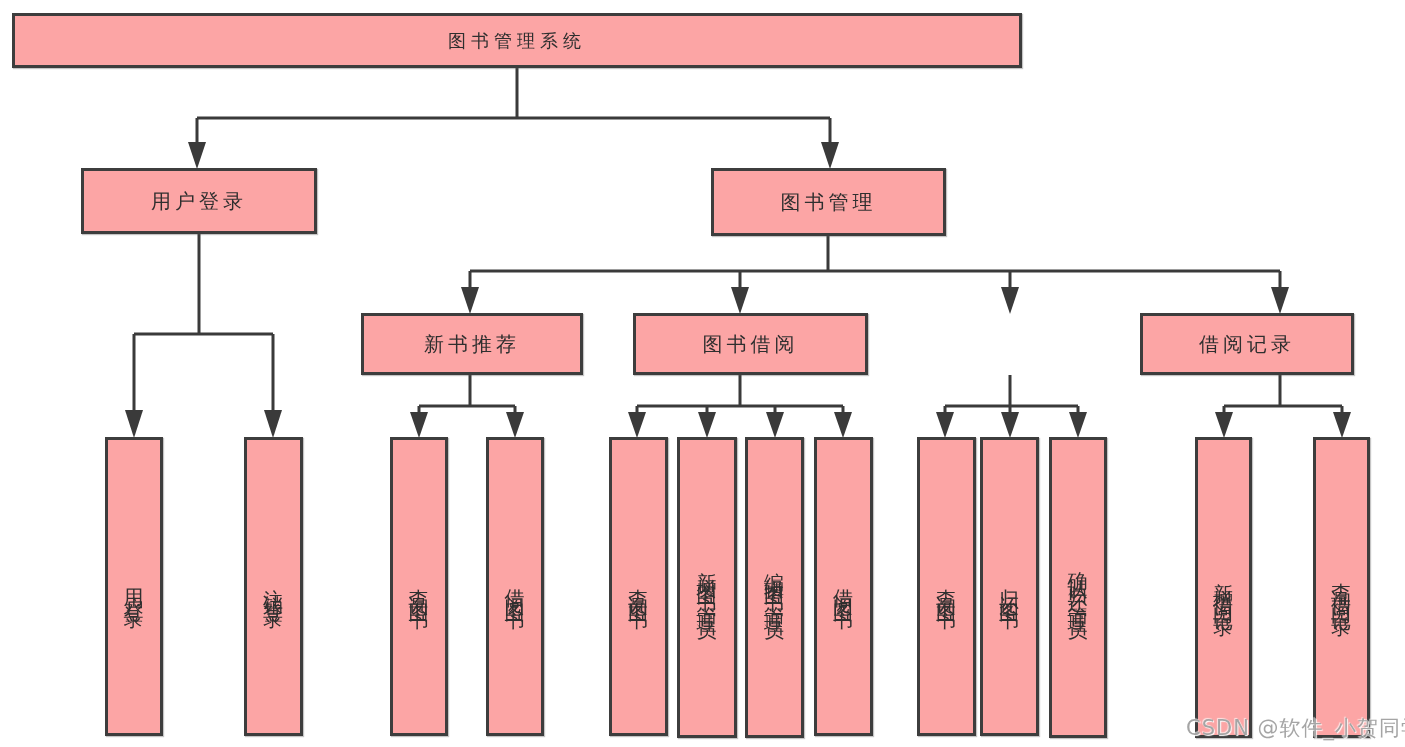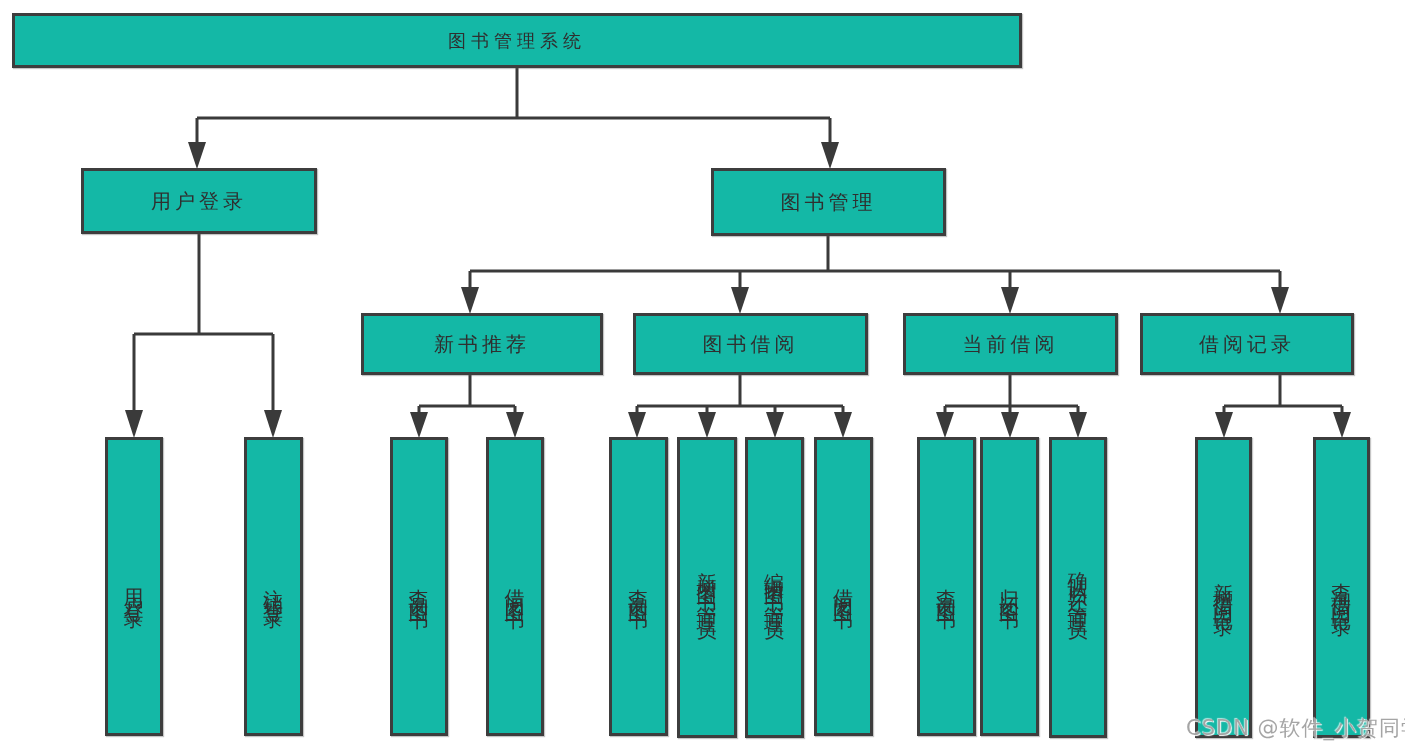--- a/index.html
+++ b/index.html
@@ -11,21 +11,21 @@
   }
   html,body{margin:0;padding:0;background:var(--bg-color);}
   .canvas{
     position:relative;width:1405px;height:747px;background:var(--bg-color);
     font-family:"DejaVu Sans","Liberation Sans",sans-serif;overflow:hidden;
   }
   .conn-layer{position:absolute;left:0;top:0;width:1405px;height:747px;}
   .conn{stroke:var(--line-color);stroke-width:3;fill:none;}
   .arrow{fill:var(--line-color);stroke:none;}
   .node{
-    position:absolute;box-sizing:border-box;background:#14b8a6;
+    position:absolute;box-sizing:border-box;background:#fca5a5;
     border:3px solid var(--border-color);
     display:flex;align-items:center;justify-content:center;
     color:var(--text-color);
     box-shadow:1px 1px 1px rgba(90,90,90,0.35);
     z-index:2;
   }
   .h-node{font-size:20px;letter-spacing:4px;white-space:nowrap;}
   .root-node{font-size:18px;letter-spacing:5px;}
   .v-node{
     writing-mode:vertical-rl;text-orientation:mixed;
@@ -97,28 +97,25 @@
     <span>图书管理系统</span>
   </div>
 
   <div class="node h-node" style="left:81px;top:168px;width:236px;height:66px;">
     <span>用户登录</span>
   </div>
   <div class="node h-node" style="left:711px;top:168px;width:235px;height:68px;">
     <span>图书管理</span>
   </div>
 
-  <div class="node h-node" style="left:361px;top:313px;width:242px;height:62px;">
+  <div class="node h-node" style="left:361px;top:313px;width:222px;height:62px;">
     <span>新书推荐</span>
   </div>
   <div class="node h-node" style="left:633px;top:313px;width:235px;height:62px;">
     <span>图书借阅</span>
-  </div>
-  <div class="node h-node" style="left:903px;top:313px;width:215px;height:62px;">
-    <span>当前借阅</span>
   </div>
   <div class="node h-node" style="left:1140px;top:313px;width:214px;height:62px;">
     <span>借阅记录</span>
   </div>
 
   <div class="node v-node" style="left:105px;top:437px;width:58px;height:299px;">
     <span>用户登录</span>
   </div>
   <div class="node v-node" style="left:244px;top:437px;width:59px;height:299px;">
     <span>注销登录</span>

